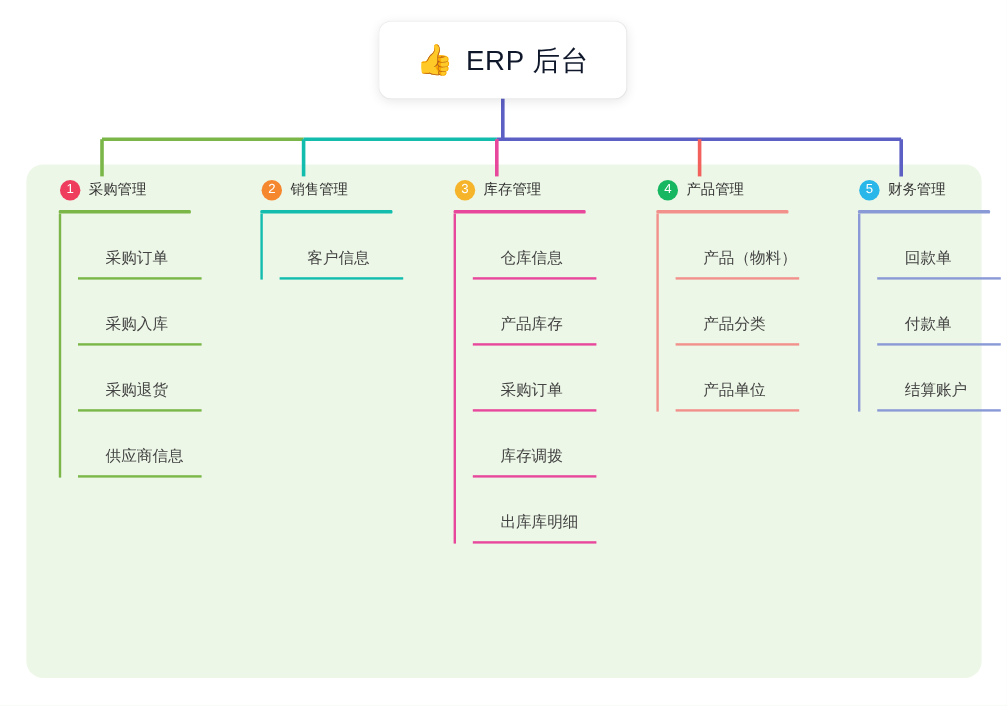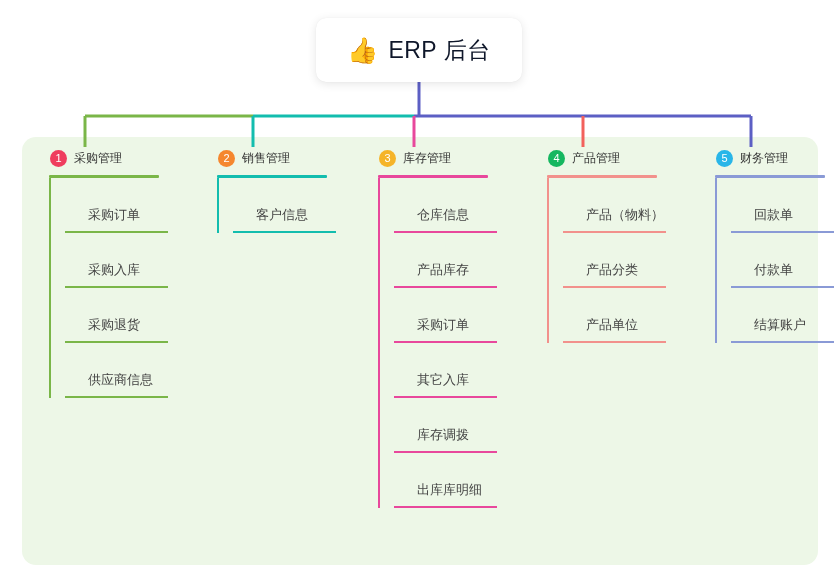--- a/index.html
+++ b/index.html
@@ -229,24 +229,20 @@
           </div>
           <div class="leaf">
             <span class="leaf-label">产品库存</span>
             <div class="leaf-rule" style="background: rgb(232, 72, 156);"></div>
           </div>
           <div class="leaf">
             <span class="leaf-label">采购订单</span>
             <div class="leaf-rule" style="background: rgb(232, 72, 156);"></div>
           </div>
           <div class="leaf">
-            <span class="leaf-label">其它入库</span>
-            <div class="leaf-rule" style="background: rgb(232, 72, 156);"></div>
-          </div>
-          <div class="leaf">
             <span class="leaf-label">库存调拨</span>
             <div class="leaf-rule" style="background: rgb(232, 72, 156);"></div>
           </div>
           <div class="leaf">
             <span class="leaf-label">出库库明细</span>
             <div class="leaf-rule" style="background: rgb(232, 72, 156);"></div>
           </div>
         </div>
       </div>
       <div class="branch" style="left: 530px;">

